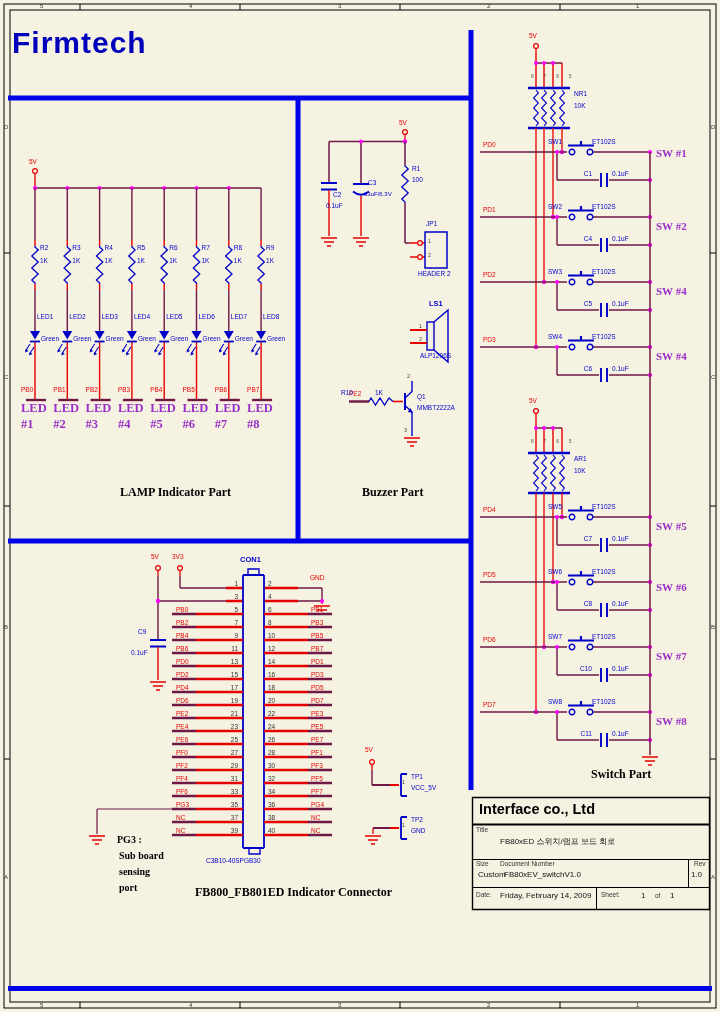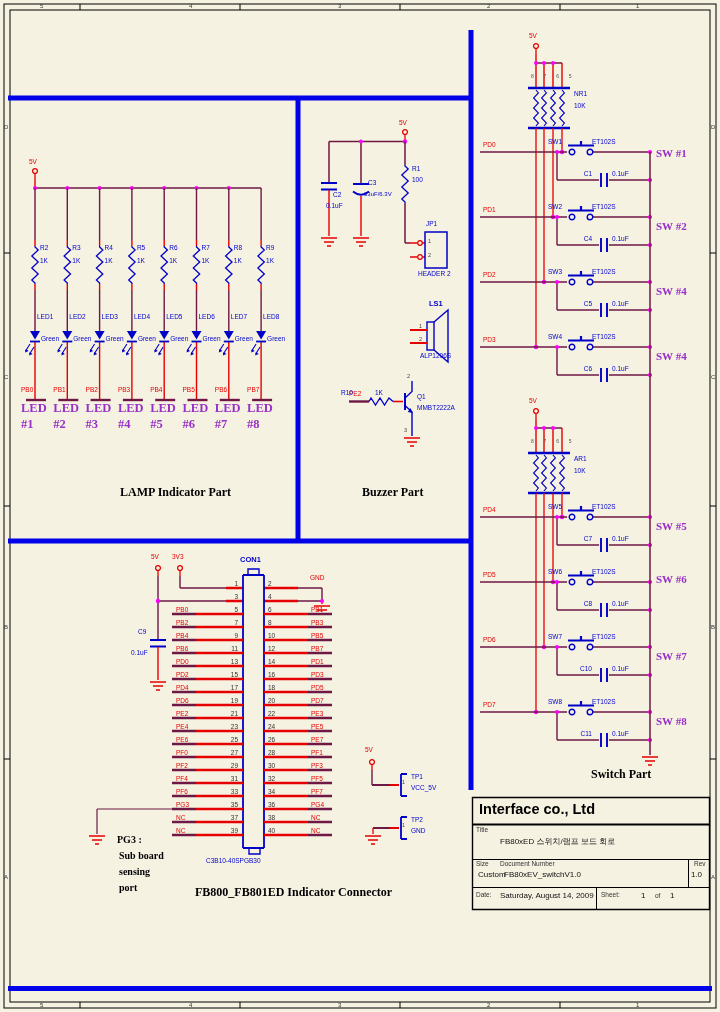--- a/index.html
+++ b/index.html
@@ -235,20 +235,21 @@
 
   <g>
     <path stroke="#000" stroke-width="1.4" fill="none" d="M472.5 797.5 H709.5 V909.5 H472.5 Z"></path>
     <path stroke="#000" stroke-width="1.8" d="M472.5 824.5 H709.5"></path>
     <path stroke="#000" stroke-width="1" d="M472.5 859.5 H709.5 M472.5 887.5 H709.5 M688.5 859.5 V887.5 M596.5 887.5 V909.5"></path>
   </g>
 </svg>
 
 
 
+<span class="brand">Firmtech</span>
 
 
 <div style="display:contents"><span class="ftick" style="left: calc(40px + var(--i)*149px); top: 3px; --i: 0;">5</span><span class="ftick" style="left: calc(40px + var(--i)*149px); top: 3px; --i: 1;">4</span><span class="ftick" style="left: calc(40px + var(--i)*149px); top: 3px; --i: 2;">3</span><span class="ftick" style="left: calc(40px + var(--i)*149px); top: 3px; --i: 3;">2</span><span class="ftick" style="left: calc(40px + var(--i)*149px); top: 3px; --i: 4;">1</span></div>
 <div style="display:contents"><span class="ftick" style="left: calc(40px + var(--i)*149px); top: 1002px; --i: 0;">5</span><span class="ftick" style="left: calc(40px + var(--i)*149px); top: 1002px; --i: 1;">4</span><span class="ftick" style="left: calc(40px + var(--i)*149px); top: 1002px; --i: 2;">3</span><span class="ftick" style="left: calc(40px + var(--i)*149px); top: 1002px; --i: 3;">2</span><span class="ftick" style="left: calc(40px + var(--i)*149px); top: 1002px; --i: 4;">1</span></div>
 <div style="display:contents"><span class="ftick" style="left: 4px; top: calc(124px + var(--i)*250px); --i: 0;">D</span><span class="ftick" style="left: 4px; top: calc(124px + var(--i)*250px); --i: 1;">C</span><span class="ftick" style="left: 4px; top: calc(124px + var(--i)*250px); --i: 2;">B</span><span class="ftick" style="left: 4px; top: calc(124px + var(--i)*250px); --i: 3;">A</span></div>
 <div style="display:contents"><span class="ftick" style="left: 711px; top: calc(124px + var(--i)*250px); --i: 0;">D</span><span class="ftick" style="left: 711px; top: calc(124px + var(--i)*250px); --i: 1;">C</span><span class="ftick" style="left: 711px; top: calc(124px + var(--i)*250px); --i: 2;">B</span><span class="ftick" style="left: 711px; top: calc(124px + var(--i)*250px); --i: 3;">A</span></div>
 
 
 <span class="t red" style="left:29px;top:159px">5V</span>
 <div style="display:contents"><div class="led-item" style="--i: 0;">
@@ -388,21 +389,21 @@
     <span class="t blue" style="left:122px;top:3px">ET102S</span>
     <span class="t blue" style="left:104px;top:35px;width:18px;text-align:right">C7</span>
     <span class="t blue" style="left:142px;top:35px">0.1uF</span>
     <span class="t slabel" style="left:186px;top:20px">SW #5</span>
   </div><div class="sw-item" style="--i: 1;">
     <span class="t red" style="left:13px;top:6px">PD5</span>
     <span class="t blue" style="left:78px;top:3px">SW6</span>
     <span class="t blue" style="left:122px;top:3px">ET102S</span>
     <span class="t blue" style="left:104px;top:35px;width:18px;text-align:right">C8</span>
     <span class="t blue" style="left:142px;top:35px">0.1uF</span>
-    <span class="t slabel" style="left:186px;top:8px">SW #6</span>
+    <span class="t slabel" style="left:186px;top:16px">SW #6</span>
   </div><div class="sw-item" style="--i: 2;">
     <span class="t red" style="left:13px;top:6px">PD6</span>
     <span class="t blue" style="left:78px;top:3px">SW7</span>
     <span class="t blue" style="left:122px;top:3px">ET102S</span>
     <span class="t blue" style="left:104px;top:35px;width:18px;text-align:right">C10</span>
     <span class="t blue" style="left:142px;top:35px">0.1uF</span>
     <span class="t slabel" style="left:186px;top:20px">SW #7</span>
   </div><div class="sw-item" style="--i: 3;">
     <span class="t red" style="left:13px;top:6px">PD7</span>
     <span class="t blue" style="left:78px;top:3px">SW8</span>
@@ -541,19 +542,19 @@
 <span class="company" style="left:479px;top:802px">Interface co., Ltd</span>
 <span class="tb-label" style="left:476px;top:827px">Title</span>
 <span class="tb-val" style="left:500px;top:838px">FB80xED 스위치/램프 보드 회로</span>
 <span class="tb-label" style="left:476px;top:861px">Size</span>
 <span class="tb-val" style="left:478px;top:871px">Custom</span>
 <span class="tb-label" style="left:500px;top:861px">Document Number</span>
 <span class="tb-val" style="left:504px;top:871px">FB80xEV_switchV1.0</span>
 <span class="tb-label" style="left:694px;top:861px">Rev</span>
 <span class="tb-val" style="left:672px;top:871px;width:30px;text-align:right">1.0</span>
 <span class="tb-label" style="left:476px;top:892px">Date:</span>
-<span class="tb-val" style="left:500px;top:892px">Saturday, August 14, 2009</span>
+<span class="tb-val" style="left:500px;top:892px">Friday, February 14, 2009</span>
 <span class="tb-label" style="left:601px;top:892px">Sheet:</span>
 <span class="tb-val" style="left:641px;top:892px">1</span>
 <span class="tb-label" style="left:655px;top:893px">of</span>
 <span class="tb-val" style="left:670px;top:892px">1</span>
 
 </div>
 
 </body></html>

